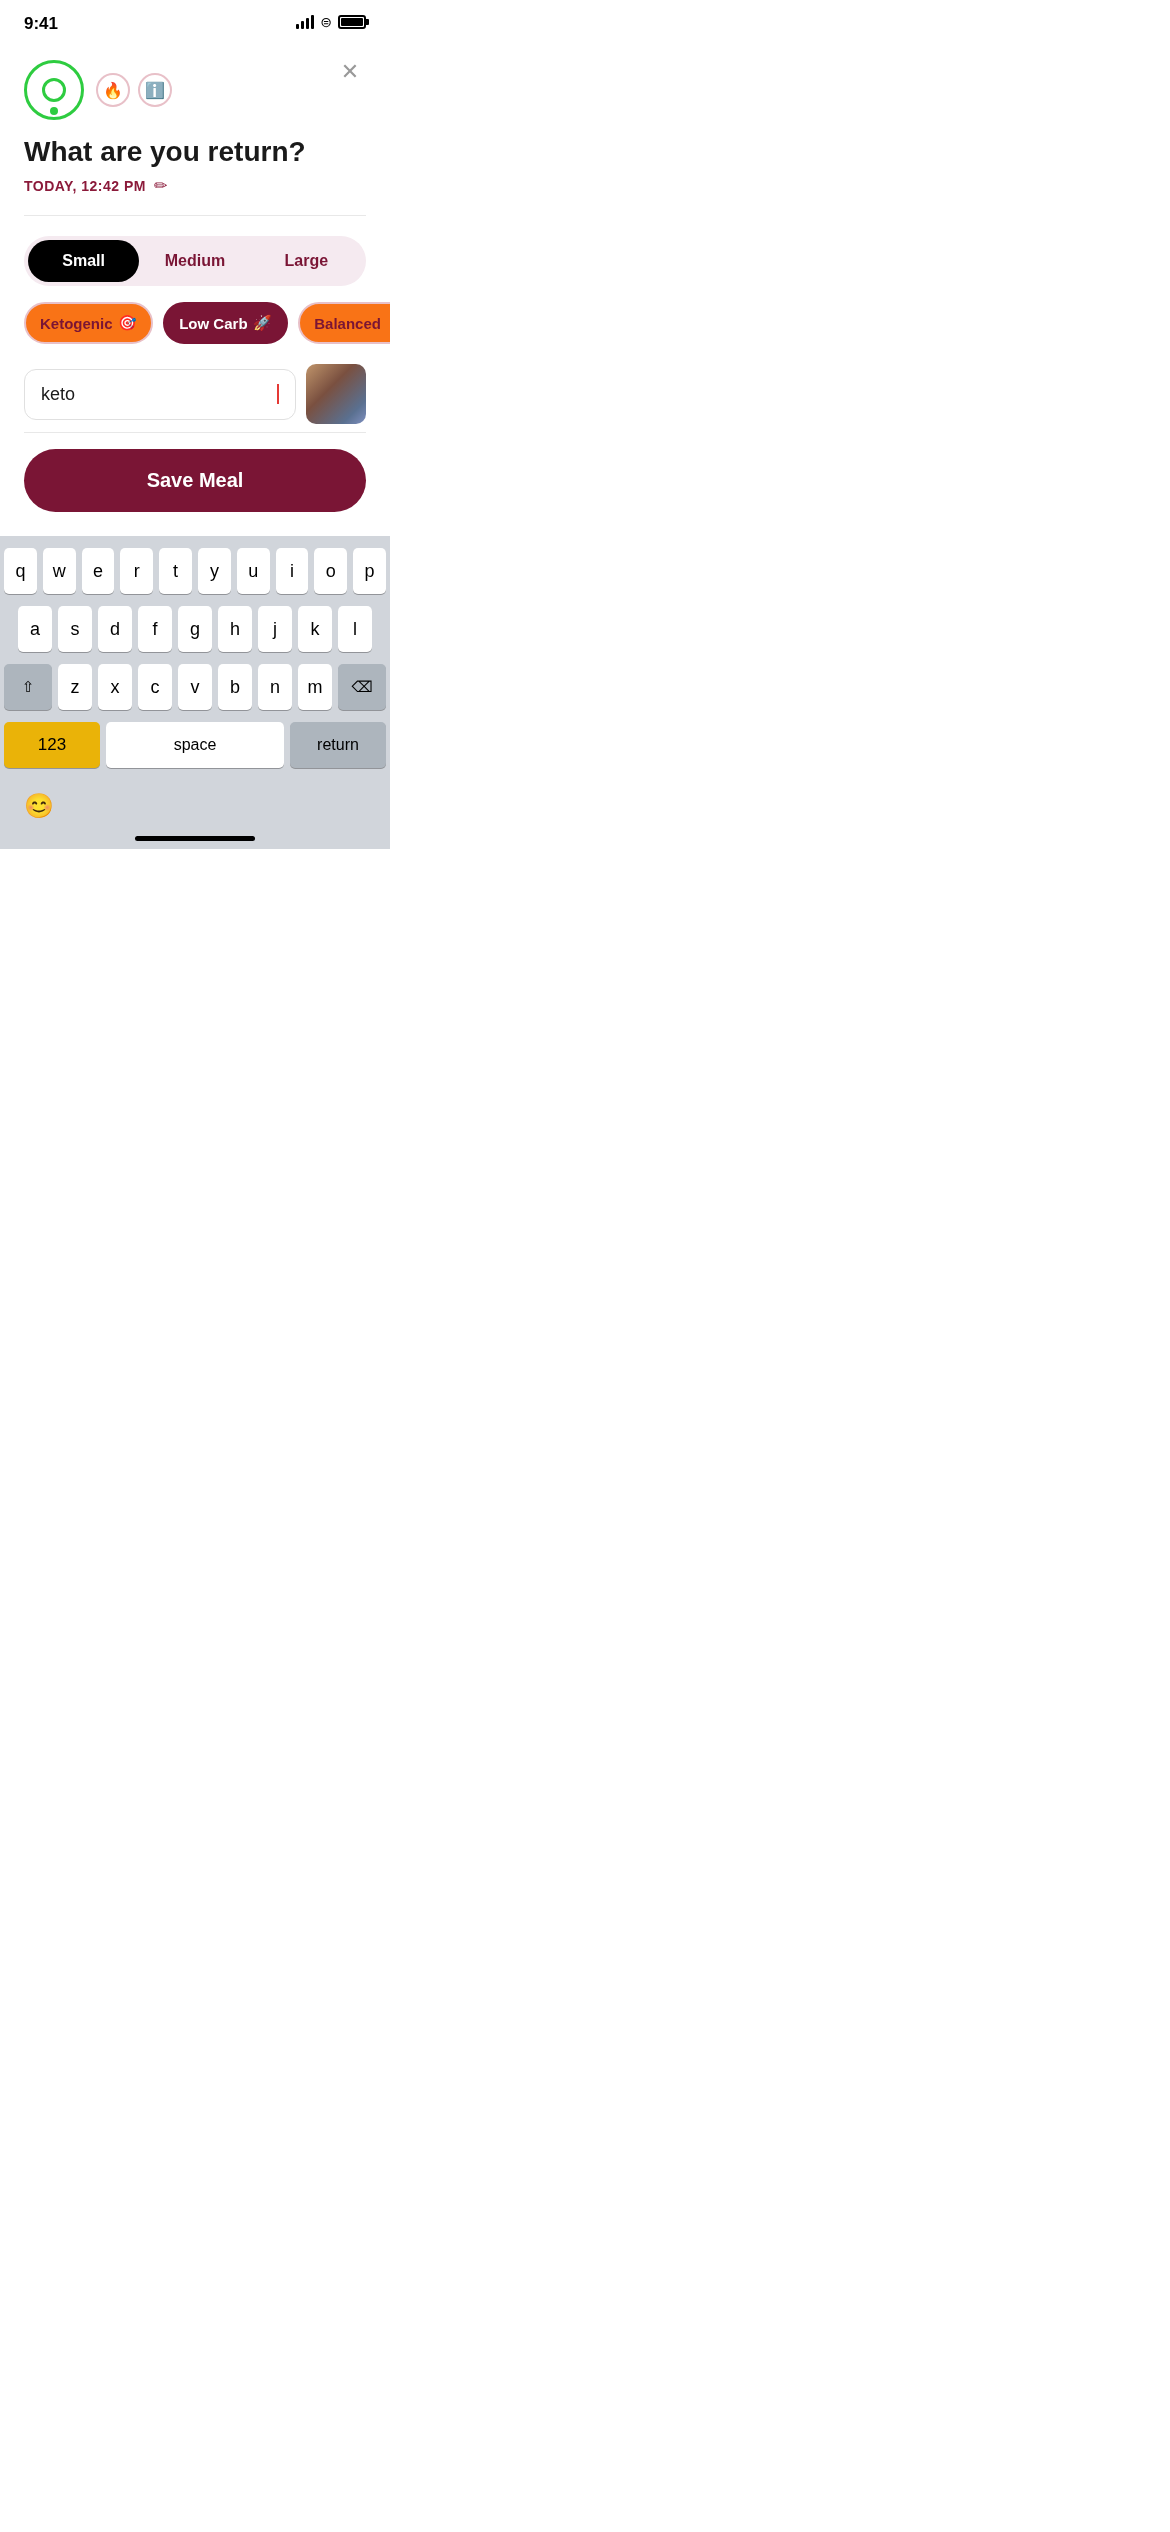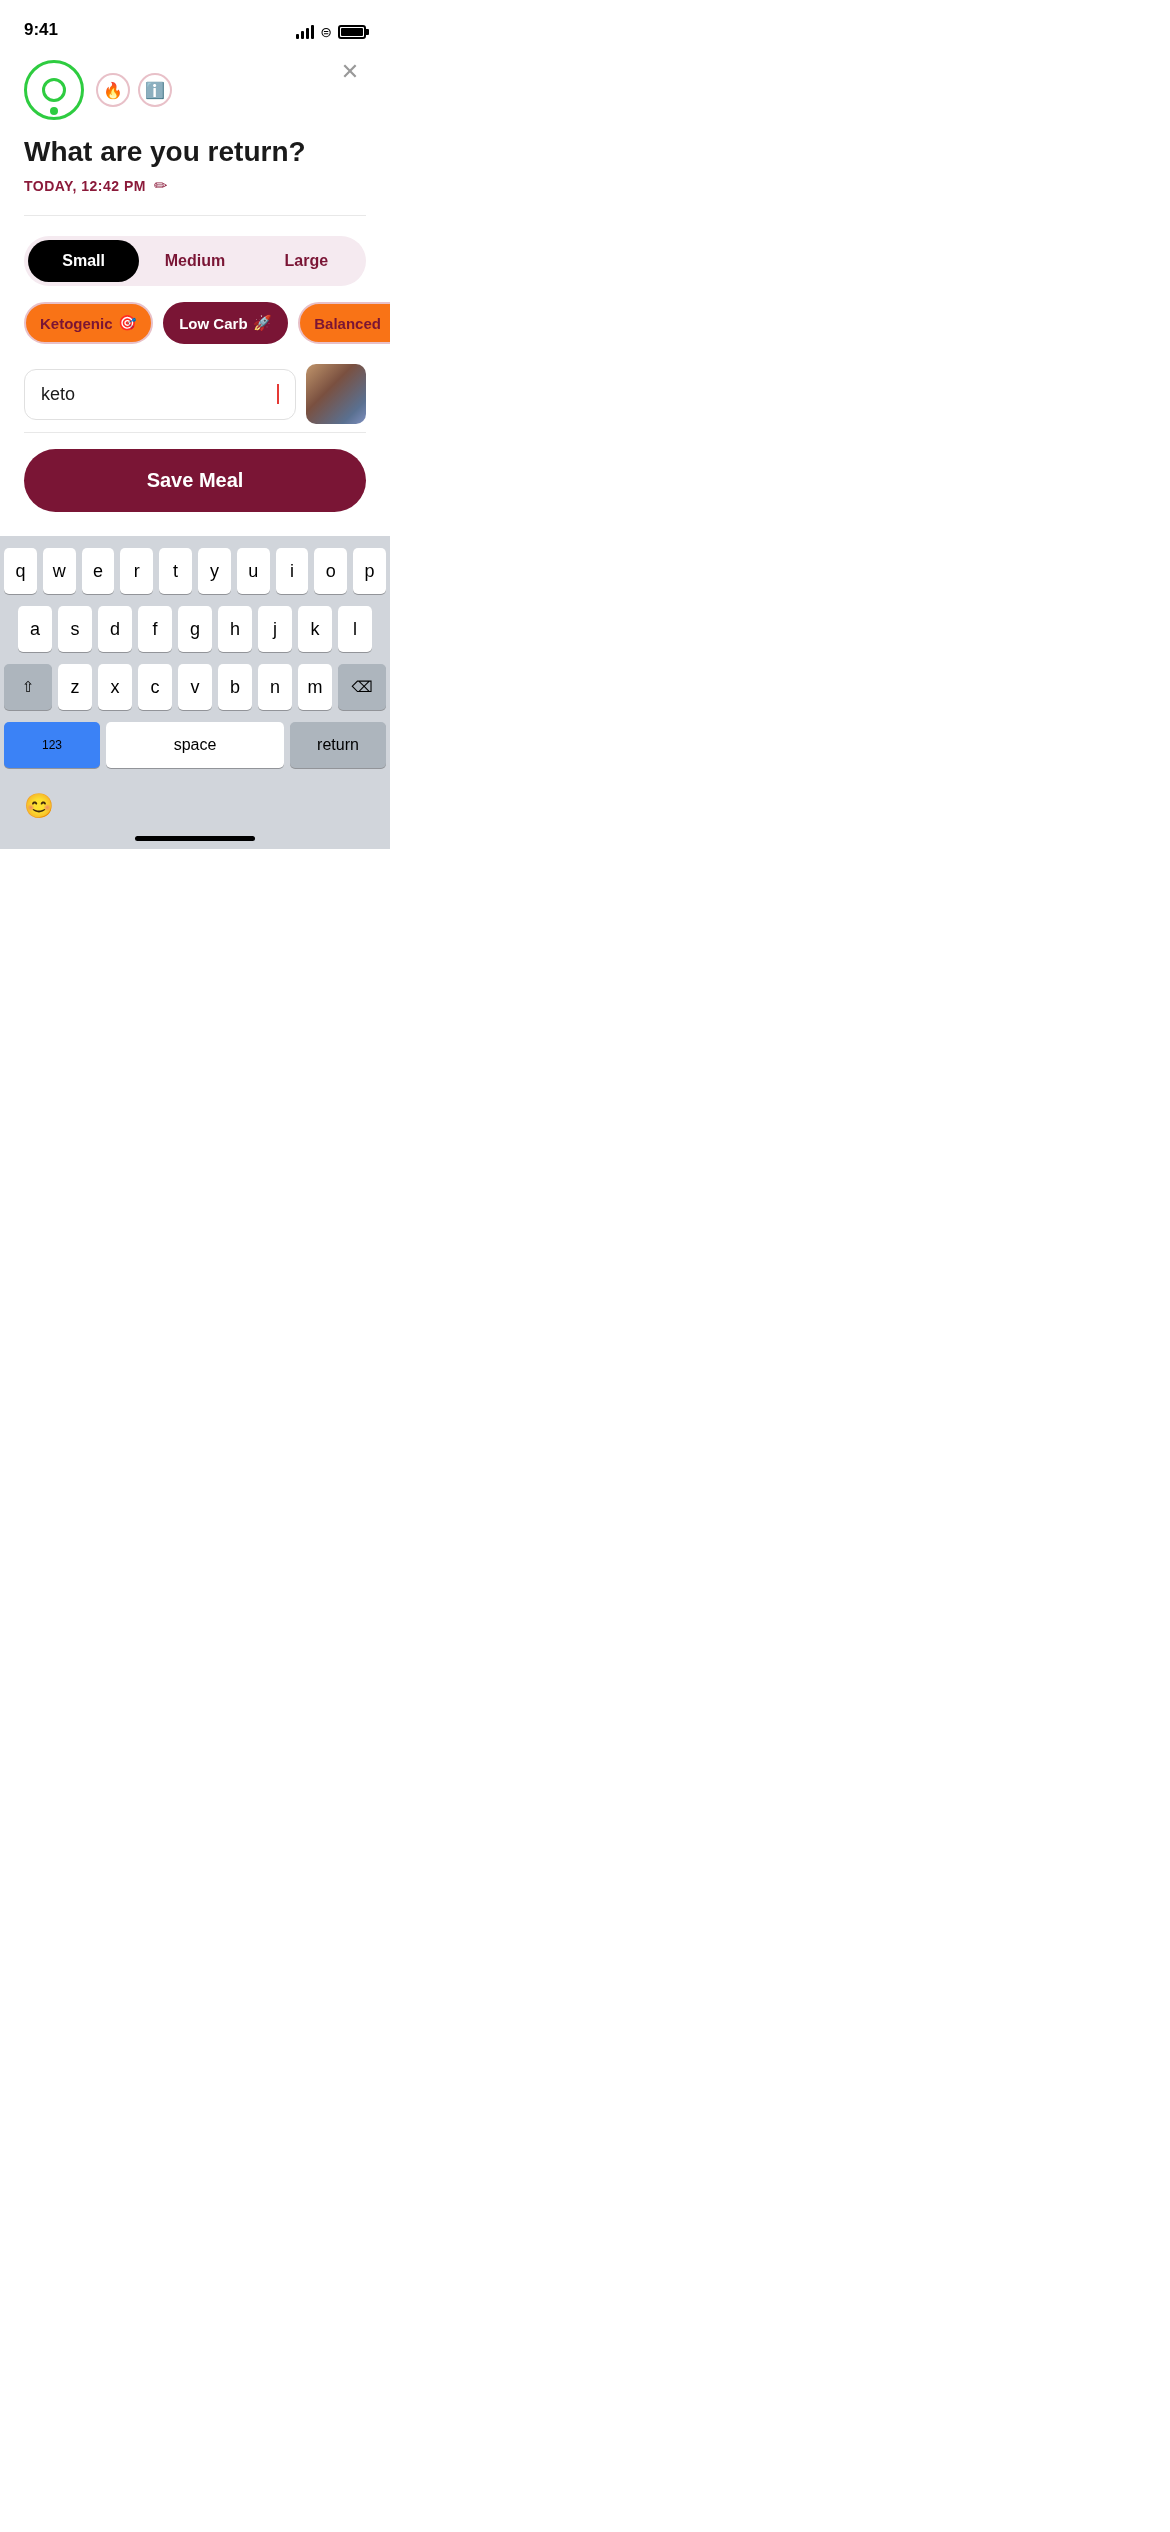--- a/index.html
+++ b/index.html
@@ -10,22 +10,22 @@
       width: 390px;
       min-height: 844px;
       overflow-x: hidden;
       position: relative;
     }
 
     
     .status-bar {
       display: flex;
       justify-content: space-between;
-      align-items: flex-end;
-      padding: 0 24px 8px;
+      align-items: flex-start;
+      padding: 14px 24px 8px;
       height: 48px;
     }
     .status-time {
       font-size: 17px;
       font-weight: 600;
       color: #000;
     }
     .status-icons {
       display: flex;
       align-items: center;
@@ -348,22 +348,22 @@
     }
     .key.return-key {
       flex: 1;
       max-width: 96px;
       font-size: 16px;
       background: #adb5bd;
     }
     .key.num-key {
       flex: 1;
       max-width: 96px;
-      font-size: 12px;
-      background: #3b82f6;
+      font-size: 17px;
+      background: #eab308;
     }
     .key.delete-key {
       width: 48px;
       background: #adb5bd;
     }
     .key.shift-key {
       width: 48px;
       background: #adb5bd;
     }
     .bottom-bar {

